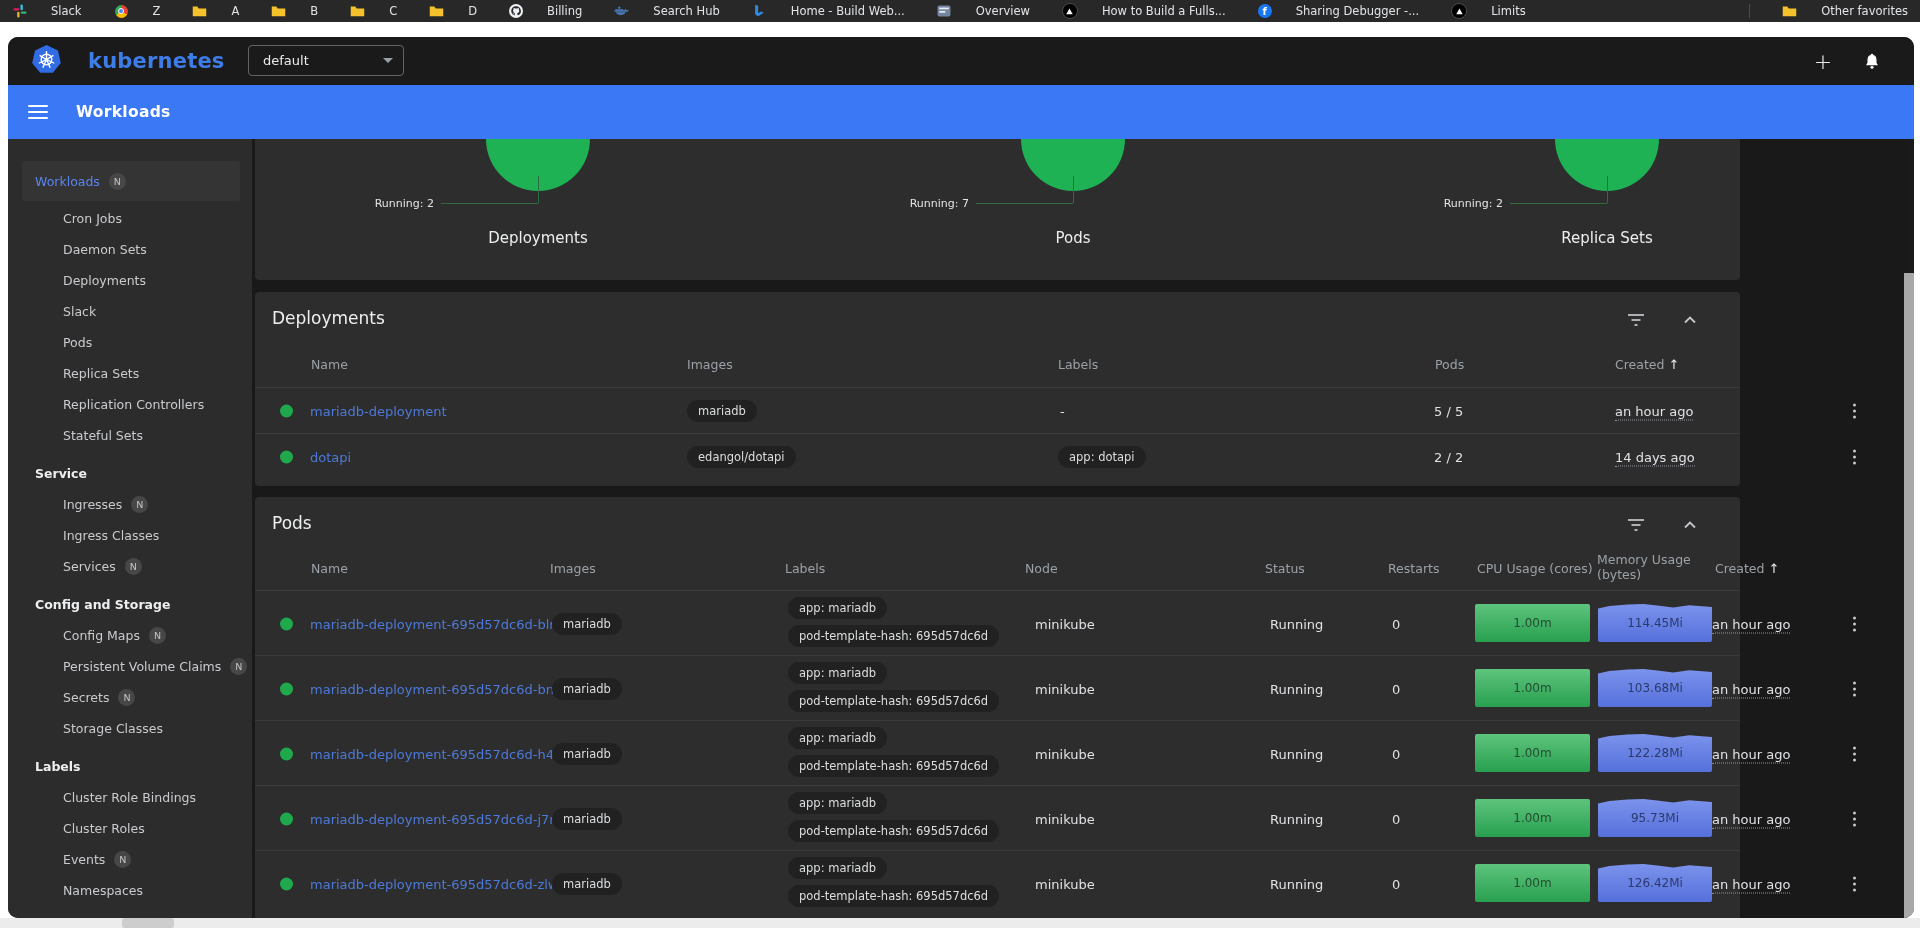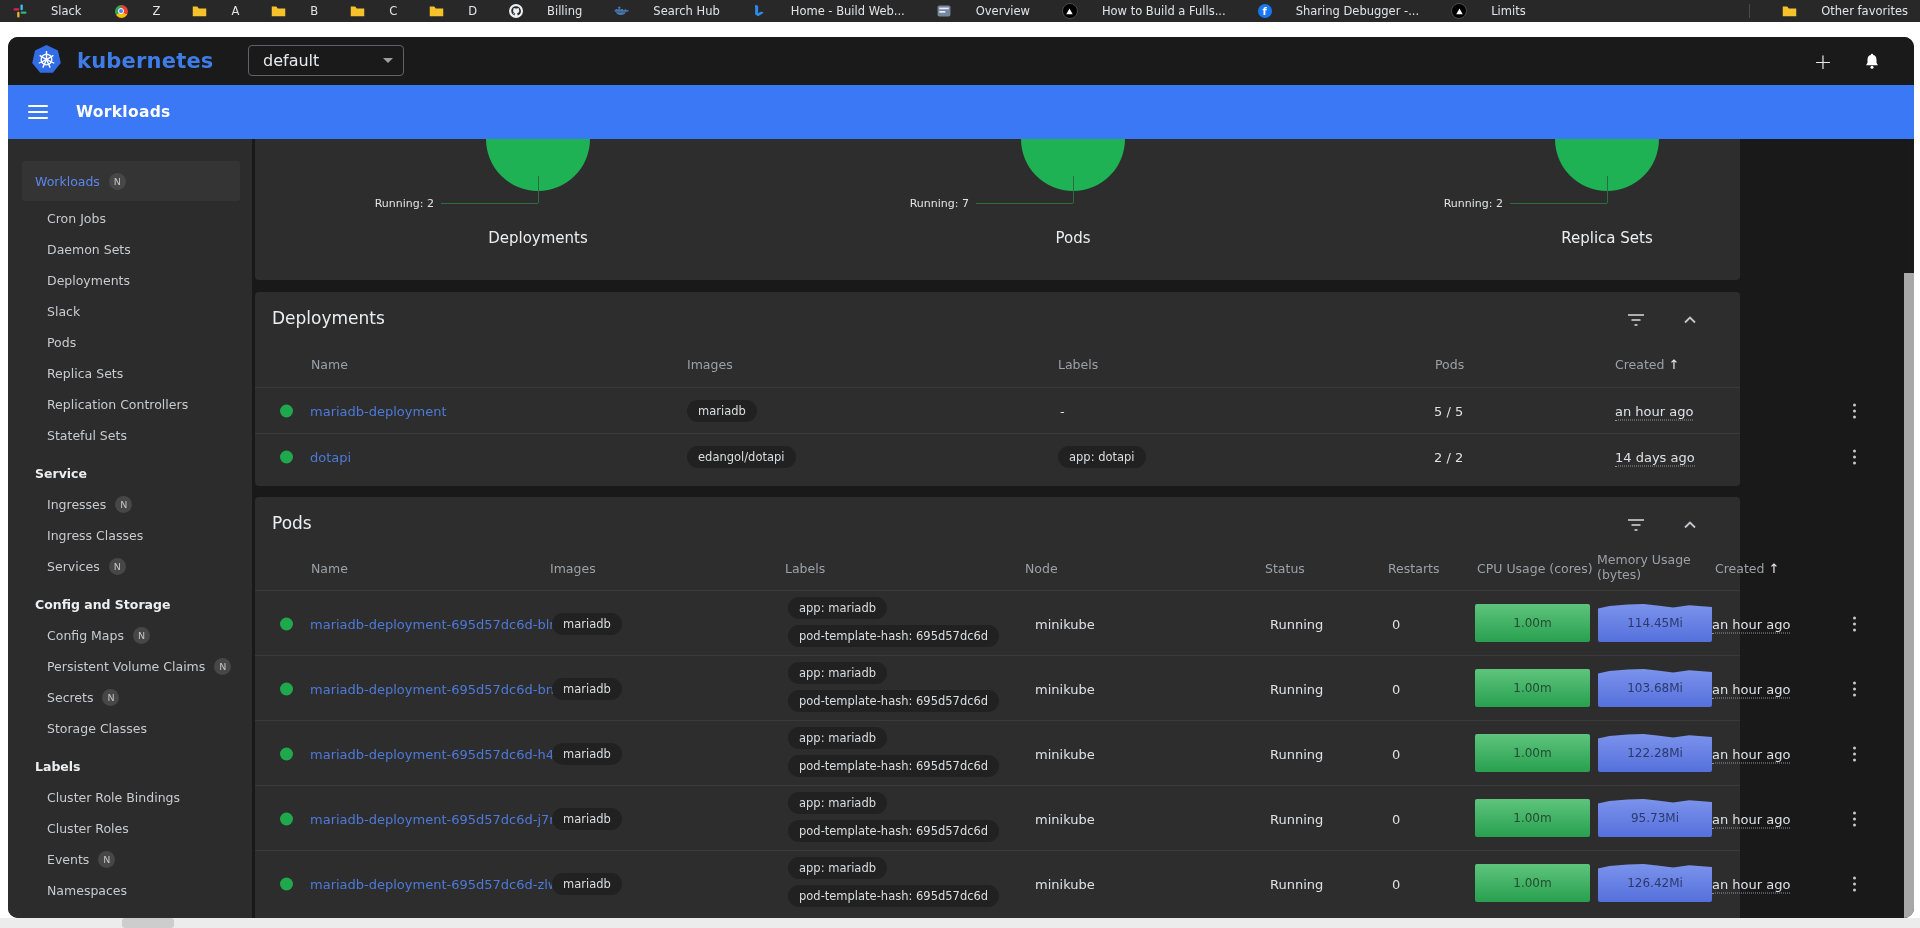--- a/index.html
+++ b/index.html
@@ -23,24 +23,24 @@
   .fb{background:#1877F2;color:#fff;font-size:10px;font-weight:bold}
   .vercel{background:#000;border:1px solid #4a4a4a}
   .gh{background:#f0f0f3}
 
   
   .window{position:absolute;left:8px;top:37px;width:1906px;height:881px;background:#1a1a1a;
           border-radius:10px;overflow:hidden}
 
   
   .khead{position:absolute;top:0;left:0;right:0;height:48px;background:#1a1a1a}
-  .brand{position:absolute;left:22px;top:7px;display:flex;align-items:center;gap:14px}
+  .brand{position:absolute;left:22px;top:7px;display:flex;align-items:center;gap:25px}
   .brand-text{color:#3e7de8;font-size:21px;font-weight:600;letter-spacing:.2px}
   .ns-select{position:absolute;left:240px;top:8px;width:156px;height:31px;border:1px solid #606468;
-             border-radius:4px;color:#e8eaed;font-size:16px;display:flex;align-items:center;
+             border-radius:4px;color:#e8eaed;font-size:13px;display:flex;align-items:center;
              padding:0 10px 0 14px;box-sizing:border-box;cursor:pointer}
   .ns-caret{margin-left:auto;width:0;height:0;border-left:5px solid transparent;
             border-right:5px solid transparent;border-top:5px solid #9aa0a6}
   .search-panel{position:absolute;left:430px;top:0;width:682px;height:48px;background:#232323;
                 display:flex;align-items:center;padding-left:17px;gap:28px;box-sizing:border-box}
   .search-panel input{background:transparent;border:none;outline:none;color:#e8eaed;font-size:14px;width:520px}
   .search-panel input::placeholder{color:#9aa0a6}
   .hbtn{position:absolute;top:0;height:48px;width:40px;display:flex;align-items:center;
         justify-content:center;color:#e8eaed;cursor:pointer}
   .plus{left:1795px;font-size:22px;font-weight:300}
@@ -50,21 +50,21 @@
   .appbar{position:absolute;top:48px;left:0;right:0;height:54px;background:#3b78f5;
           display:flex;align-items:center;color:#fff}
   .burger{margin-left:20px;width:20px;display:flex;flex-direction:column;gap:4px;cursor:pointer}
   .burger i{display:block;height:2px;background:#fff;border-radius:1px}
   .appbar-title{margin-left:28px;font-size:15.5px;font-weight:600;letter-spacing:.3px}
 
   
   .sidebar{position:absolute;top:102px;left:0;width:244px;bottom:0;background:#2c2c2c;
            padding-top:22px;box-sizing:border-box;overflow:hidden}
   .sitem{height:31px;display:flex;align-items:center;font-size:12.5px;color:#c9cbce;
-         padding-left:39px;gap:9px;cursor:pointer;white-space:nowrap}
+         padding-left:55px;gap:9px;cursor:pointer;white-space:nowrap}
   .sitem.section{padding-left:27px;color:#eceef0;font-weight:600;margin-top:7px;cursor:default}
   .sitem.active{height:40px;margin:0 12px 2px 14px;padding-left:13px;background:#343434;
                 border-radius:3px;color:#5b86ef}
   .nbadge{width:17px;height:17px;border-radius:50%;background:#474747;color:#c3c4c6;
           font-size:9.5px;display:inline-flex;align-items:center;justify-content:center;flex:0 0 auto}
 
   
   .content{position:absolute;top:102px;left:244px;right:6px;bottom:0;background:#191919;overflow:hidden}
   .card{position:absolute;left:3px;width:1485px;background:#2d2d2d;border-radius:4px}
   .card-title{position:absolute;left:17px;top:16px;font-size:17px;color:#eceef0}

